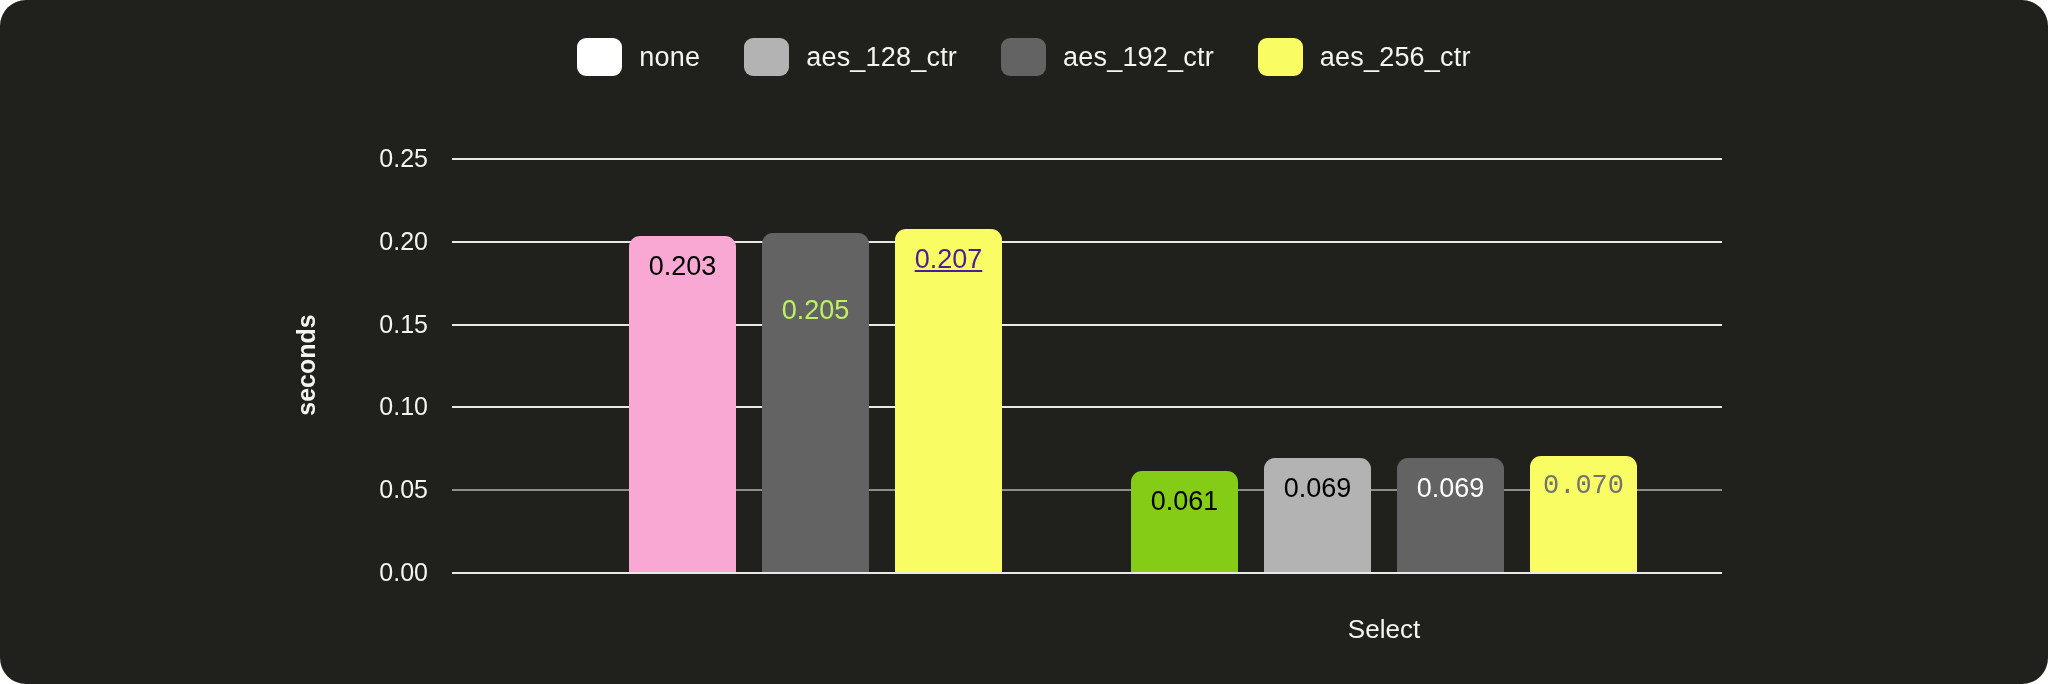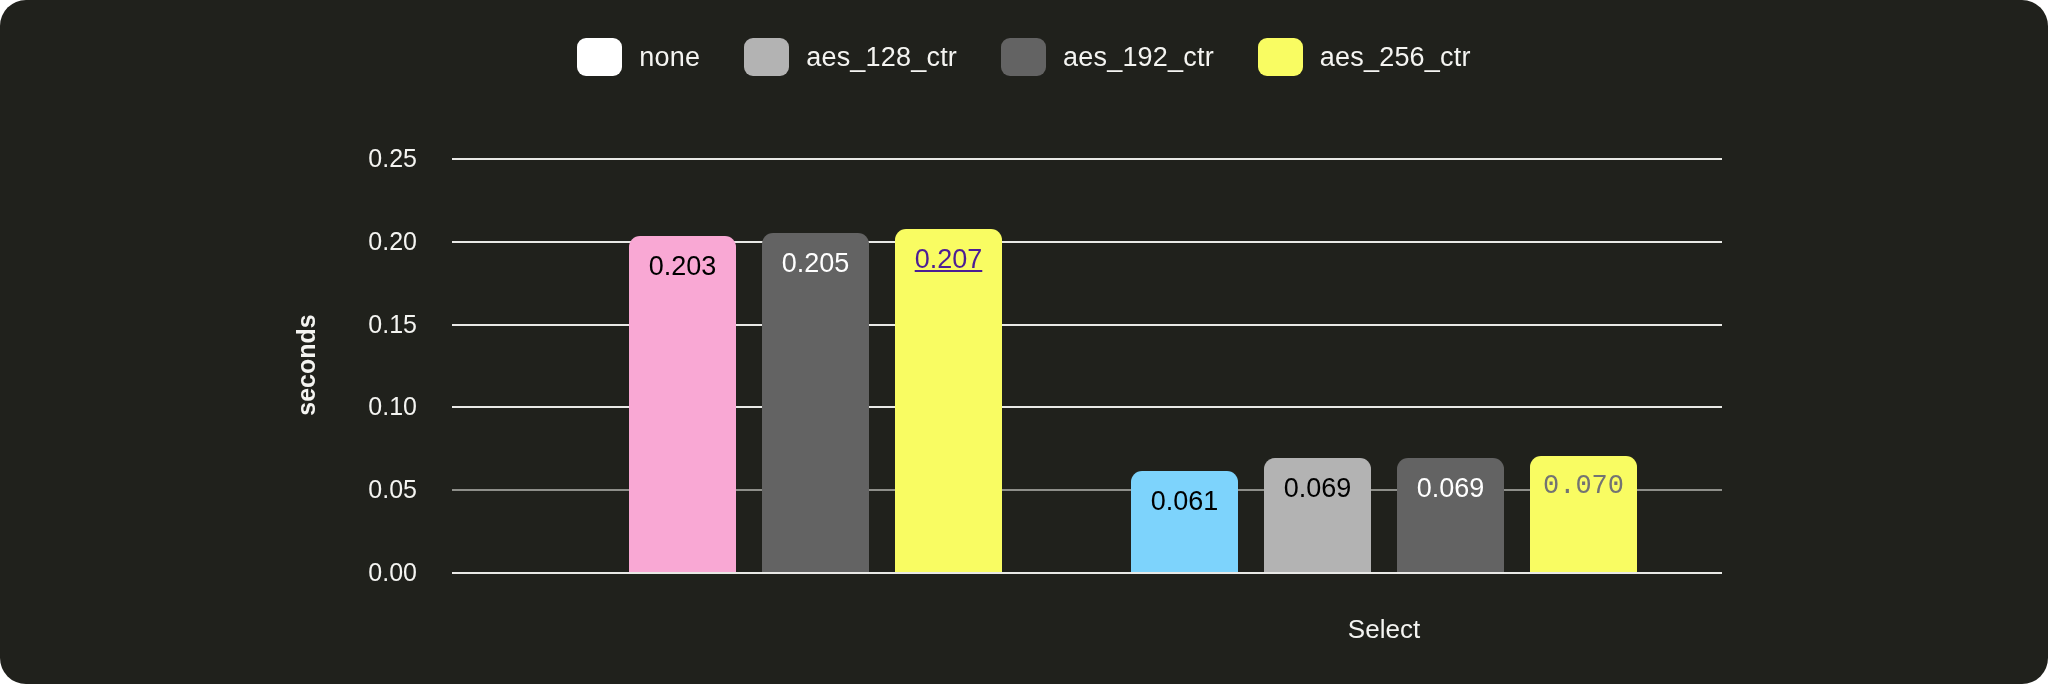--- a/index.html
+++ b/index.html
@@ -72,21 +72,21 @@
     height: 2px;
     background: #e9e9e6;
   }
   .gridline.faint {
     background: #8e8f8a;
   }
 
   .tick-label {
     position: absolute;
     right: 100%;
-    margin-right: 35px;
+    margin-right: 24px;
     transform: translateY(-50%);
     color: #f4f4f1;
     font-size: 25px;
     white-space: nowrap;
   }
 
   #y-axis-title {
     position: absolute;
     left: -196px;
     top: 50%;
@@ -182,28 +182,28 @@
         <div class="tick-label" style="top: 331.2px;">0.05</div>
         <div class="gridline" style="top: 414px;"></div>
         <div class="tick-label" style="top: 414px;">0.00</div>
       </div>
     <div id="bars-layer">
         <div class="bar-group" style="left: 44px; width: 506px;">
           <div class="bar" style="left: 133px; width: 107px; height: 336.168px; background-color: #f9a8d4;">
             <span class="bar-value" style="color: rgb(0, 0, 0);">0.203</span>
           </div>
           <div class="bar" style="left: 266px; width: 107px; height: 339.48px; background-color: rgb(99, 99, 99);">
-            <span class="bar-value" style="color: #ffffff;">0.205</span>
+            <span class="bar-value" style="color: #bef264; margin-top: 47px;">0.205</span>
           </div>
           <div class="bar" style="left: 399px; width: 107px; height: 342.792px; background-color: rgb(249, 252, 98);">
             <span class="bar-value" style="color: #4c1d95; text-decoration: underline;">0.207</span>
           </div>
         </div>
         <div class="bar-group" style="left: 679px; width: 506px;">
-          <div class="bar" style="left: 0px; width: 107px; height: 101.016px; background-color: #7dd3fc;">
+          <div class="bar" style="left: 0px; width: 107px; height: 101.016px; background-color: #84cc16;">
             <span class="bar-value" style="color: rgb(0, 0, 0);">0.061</span>
           </div>
           <div class="bar" style="left: 133px; width: 107px; height: 114.264px; background-color: rgb(179, 179, 179);">
             <span class="bar-value" style="color: rgb(0, 0, 0);">0.069</span>
           </div>
           <div class="bar" style="left: 266px; width: 107px; height: 114.264px; background-color: rgb(99, 99, 99);">
             <span class="bar-value" style="color: rgb(255, 255, 255);">0.069</span>
           </div>
           <div class="bar" style="left: 399px; width: 107px; height: 115.92px; background-color: rgb(249, 252, 98);">
             <span class="bar-value" style="color: #737373; font-family: Liberation Mono, monospace;">0.070</span>

